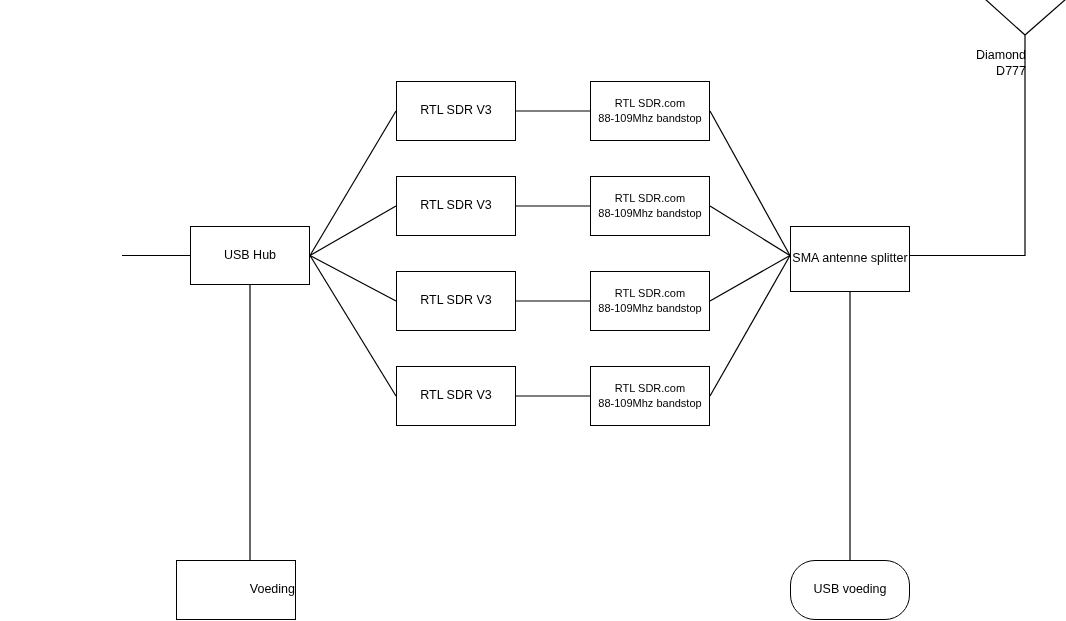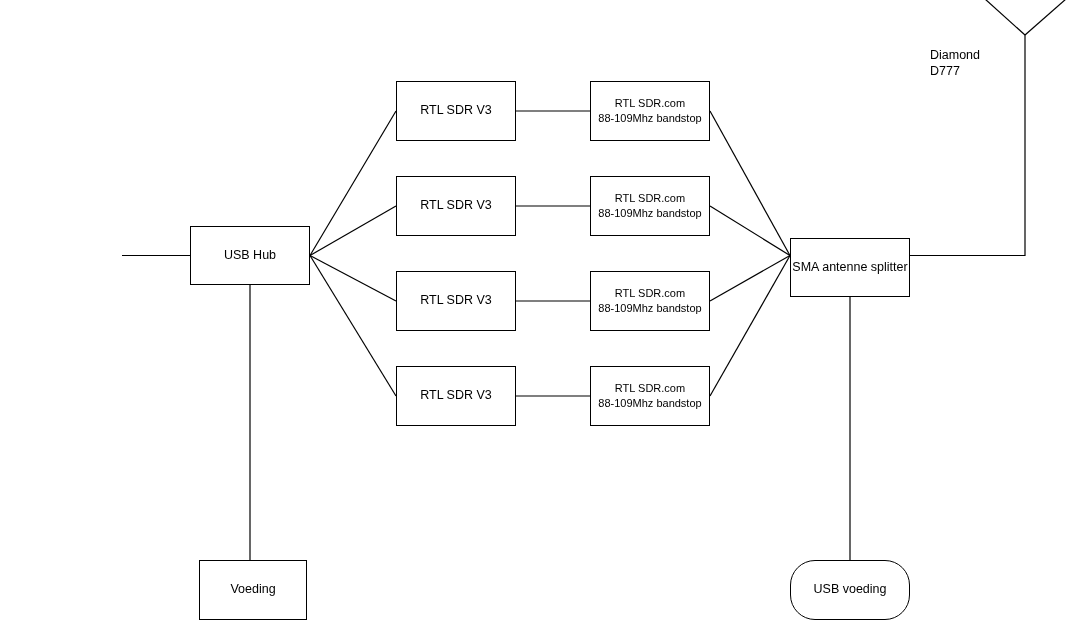--- a/index.html
+++ b/index.html
@@ -43,37 +43,37 @@
   }
   .node .node-label {
     display: block;
     white-space: pre-line;
   }
   .free-label {
     position: absolute;
     font-size: 12.5px;
     line-height: 15.5px;
     color: #000000;
-    text-align: left;
+    text-align: right;
     white-space: pre-line;
     z-index: 3;
   }
   
   #node-minipc      { left: 1px;   top: 226px; width: 121px; height: 59px; }
   #node-usbhub      { left: 190px; top: 226px; width: 120px; height: 59px; }
   #node-sdr1        { left: 396px; top: 81px;  width: 120px; height: 60px; }
   #node-sdr2        { left: 396px; top: 176px; width: 120px; height: 60px; }
   #node-sdr3        { left: 396px; top: 271px; width: 120px; height: 60px; }
   #node-sdr4        { left: 396px; top: 366px; width: 120px; height: 60px; }
   #node-bs1         { left: 590px; top: 81px;  width: 120px; height: 60px; }
   #node-bs2         { left: 590px; top: 176px; width: 120px; height: 60px; }
   #node-bs3         { left: 590px; top: 271px; width: 120px; height: 60px; }
   #node-bs4         { left: 590px; top: 366px; width: 120px; height: 60px; }
-  #node-splitter    { left: 790px; top: 226px; width: 120px; height: 59px; margin-top: 12px; }
-  #node-voeding     { left: 199px; top: 560px; width: 108px; height: 60px; }
+  #node-splitter    { left: 790px; top: 226px; width: 120px; height: 66px; }
+  #node-voeding     { left: 176px; top: 560px; width: 120px; height: 60px; justify-content: flex-end; }
   #node-usbvoeding  { left: 790px; top: 560px; width: 120px; height: 60px; border-radius: 25px; }
   #label-antenna    { left: 930px; top: 48px;  width: 96px; }
   .bs-text { font-size: 11px; }
 </style>
 </head>
 <body>
 
 <div id="canvas">
 
   <svg id="wires" viewBox="0 0 1066 621" width="1066" height="621" xmlns="http://www.w3.org/2000/svg">

